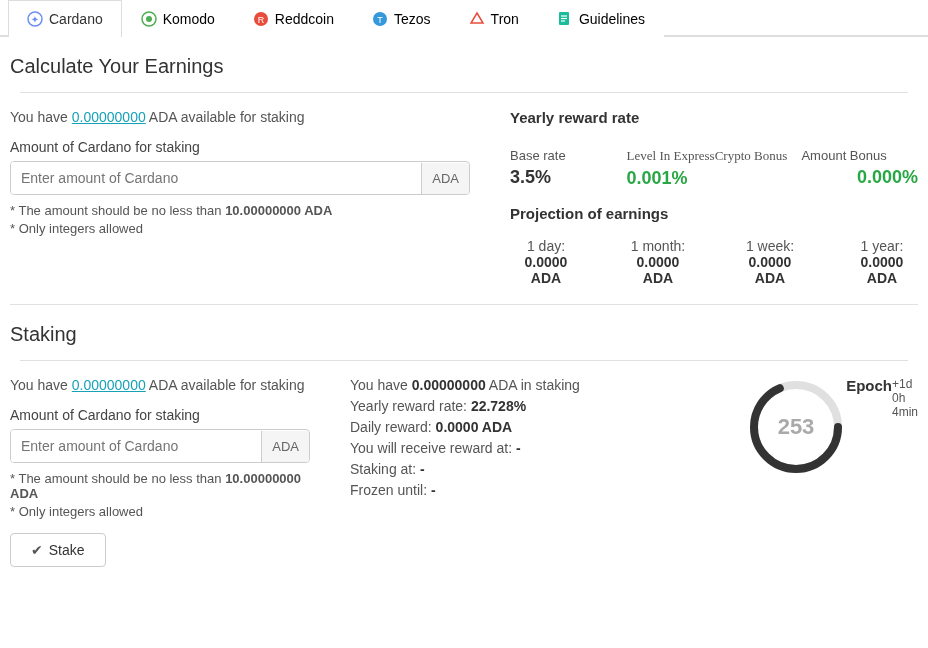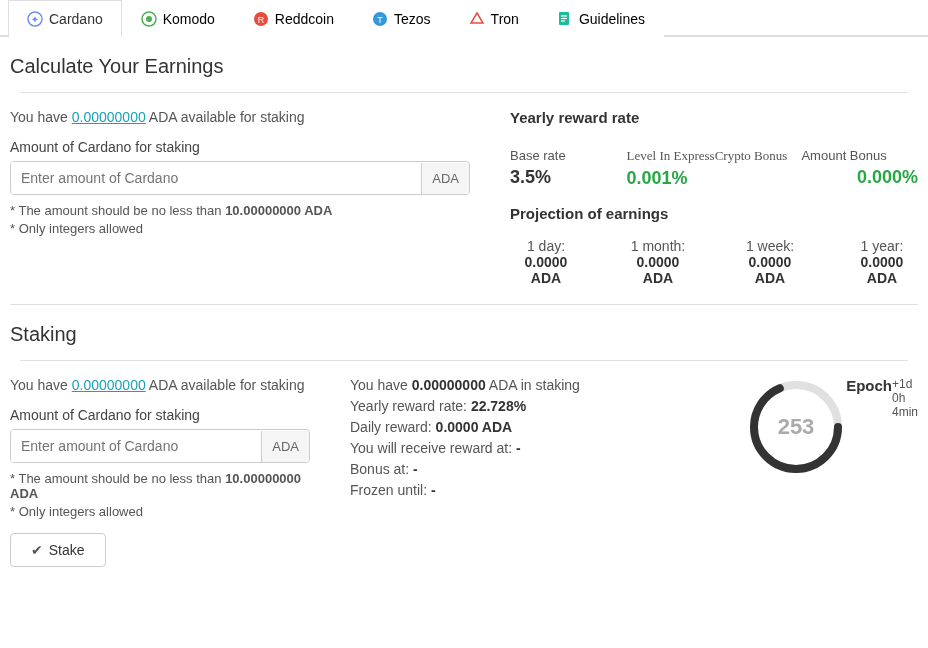--- a/index.html
+++ b/index.html
@@ -242,21 +242,21 @@
       <p class="staking-info-row" data-interactable="false">
         <span data-interactable="false">Yearly reward rate: </span><strong data-interactable="false">22.728%</strong>
       </p>
       <p class="staking-info-row" data-interactable="false">
         <span data-interactable="false">Daily reward: </span><strong data-interactable="false">0.0000 ADA</strong>
       </p>
       <p class="staking-info-row" data-interactable="false">
         <span data-interactable="false">You will receive reward at: </span><strong data-interactable="false">-</strong>
       </p>
       <p class="staking-info-row" data-interactable="false">
-        <span data-interactable="false">Bonus at: </span><strong data-interactable="false">-</strong>
+        <span data-interactable="false">Staking at: </span><strong data-interactable="false">-</strong>
       </p>
       <p class="staking-info-row" data-interactable="false">
         <span data-interactable="false">Frozen until: </span><strong data-interactable="false">-</strong>
       </p>
     </div>
 
     <div class="staking-right" data-interactable="false">
       <div class="epoch-circle-wrap" data-interactable="false">
         
         <svg width="100" height="100" viewBox="0 0 100 100" data-interactable="false">

